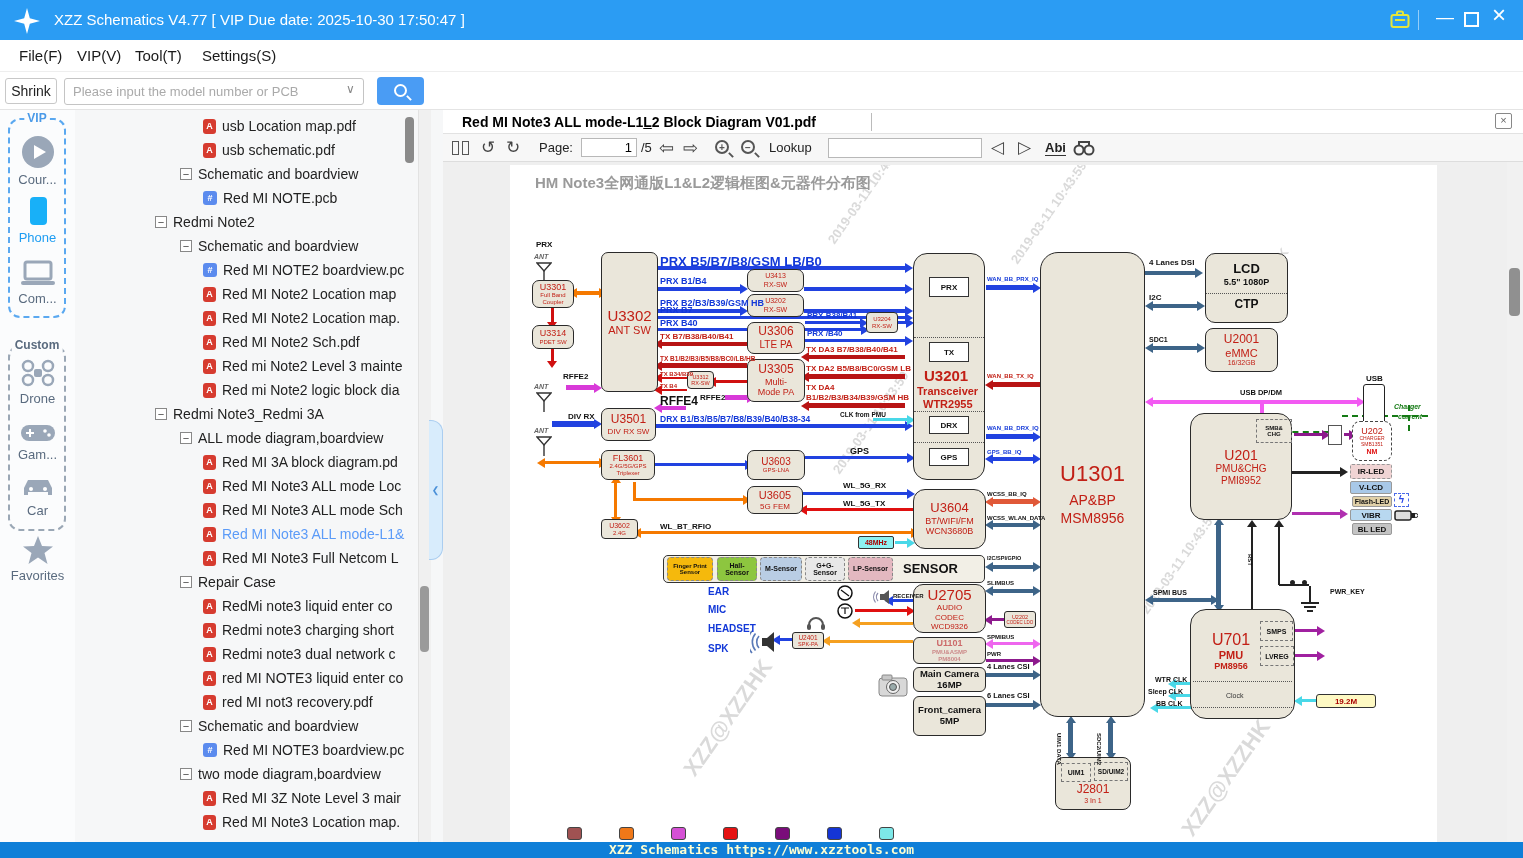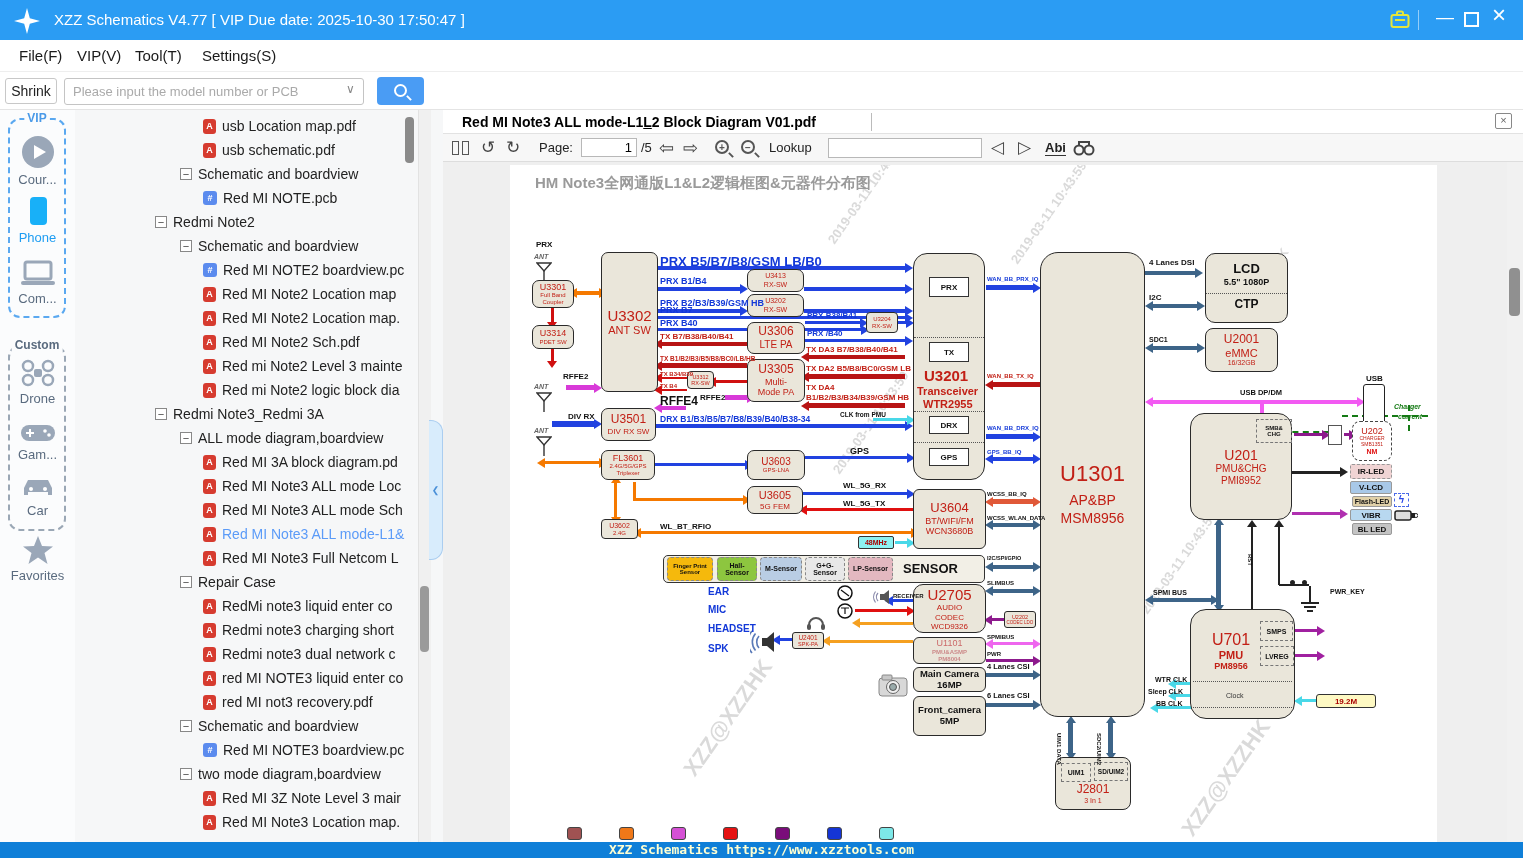--- a/index.html
+++ b/index.html
@@ -511,21 +511,21 @@
 
     <span class="lb bt" style="left:477px;top:111px;font-size:6px">WAN_BB_PRX_IQ</span>
     <div class="ha hr" style="left:476px;top:120px;width:47px;height:5px;color:#2142e0"></div>
     <span class="lb rt" style="left:477px;top:208px;font-size:6px">WAN_BB_TX_IQ</span>
     <div class="ha hl" style="left:483px;top:217px;width:47px;height:5px;color:#b81414"></div>
     <span class="lb bt" style="left:477px;top:260px;font-size:6px">WAN_BB_DRX_IQ</span>
     <div class="ha hr" style="left:476px;top:269px;width:47px;height:5px;color:#2142e0"></div>
     <span class="lb bt" style="left:477px;top:284px;font-size:6px">GPS_BB_IQ</span>
     <div class="ha hr hl" style="left:483px;top:292px;width:40px;height:4px;color:#2142e0"></div>
 
-    <div class="blk" style="left:403px;top:324px;width:73px;height:60px;border-radius:6px">
+    <div class="blk" style="left:403px;top:324px;width:73px;height:60px;border-radius:12px">
         <div class="rt" style="font-size:13px">U3604</div>
         <div class="rt" style="font-size:9px">BT/WIFI/FM</div>
         <div class="rt" style="font-size:9px">WCN3680B</div>
       </div>
     <span class="lb kt" style="left:477px;top:326px;font-size:6px">WCSS_BB_IQ</span>
     <div class="ha hr hl" style="left:483px;top:334px;width:40px;height:5px;color:#e05838"></div>
     <span class="lb kt" style="left:477px;top:350px;font-size:6px">WCSS_WLAN_DATA</span>
     <div class="ha hr hl" style="left:483px;top:358px;width:40px;height:4px;color:#3d6488"></div>
     <div class="bdg" style="left:348px;top:371px;width:36px;height:13px;background:#8df2f2;border:1px solid #333;font-size:7px;color:#a00">48MHz</div>
     <div class="ha hr" style="left:385px;top:376px;width:12px;height:3px;color:#49d8e8"></div>
@@ -581,21 +581,21 @@
         <div class="rt" style="font-size:8px">WCD9326</div>
       </div>
     <span class="lb kt" style="left:477px;top:415px;font-size:6px">SLIMBUS</span>
     <div class="ha hr hl" style="left:483px;top:424px;width:40px;height:4px;color:#3d6488"></div>
     <div class="blk" style="left:494px;top:446px;width:32px;height:17px;border-radius:3px">
         <div class="rt" style="font-size:5.5px">U2202</div>
         <div class="rt" style="font-size:4.5px">CODEC LDO</div>
       </div>
     <div class="ha hl" style="left:482px;top:453px;width:12px;height:3px;color:#8d1a8d"></div>
     <div class="blk" style="left:403px;top:472px;width:73px;height:27px;border-radius:6px">
-        <div style="font-size:9px;color:#cc6a6a;font-weight:normal">U1101</div>
+        <div style="font-size:9px;color:#cc6a6a;font-weight:bold">U1101</div>
         <div style="font-size:6px;color:#cc8a8a;font-weight:bold">PMU&amp;ASMP</div>
         <div style="font-size:6px;color:#cc8a8a;font-weight:bold">PM8004</div>
       </div>
     <span class="lb kt" style="left:477px;top:469px;font-size:6px">SPMIBUS</span>
     <div class="ha hr hl" style="left:483px;top:477px;width:40px;height:3px;color:#ee66ee"></div>
     <span class="lb kt" style="left:477px;top:486px;font-size:6px">PWR</span>
     <div class="ha hr" style="left:476px;top:494px;width:47px;height:3px;color:#8d1a8d"></div>
     <div class="blk" style="left:403px;top:502px;width:73px;height:25px;border-radius:6px">
         <div class="kt" style="font-size:9.5px;font-weight:bold">Main Camera</div>
         <div class="kt" style="font-size:9.5px;font-weight:bold">16MP</div>

